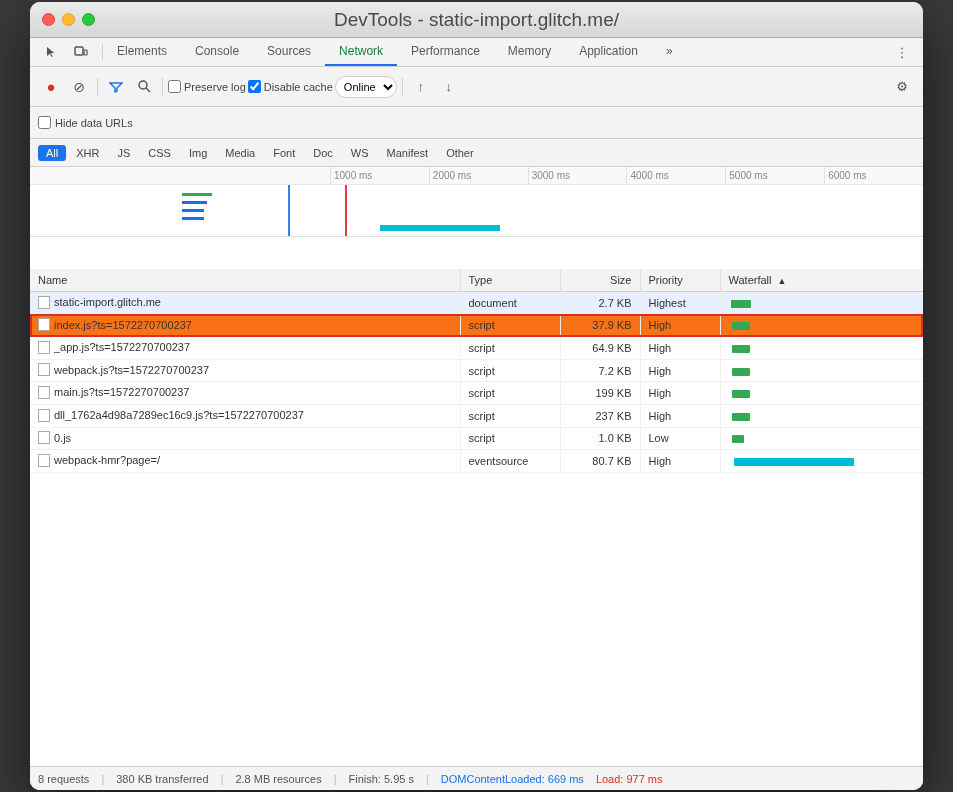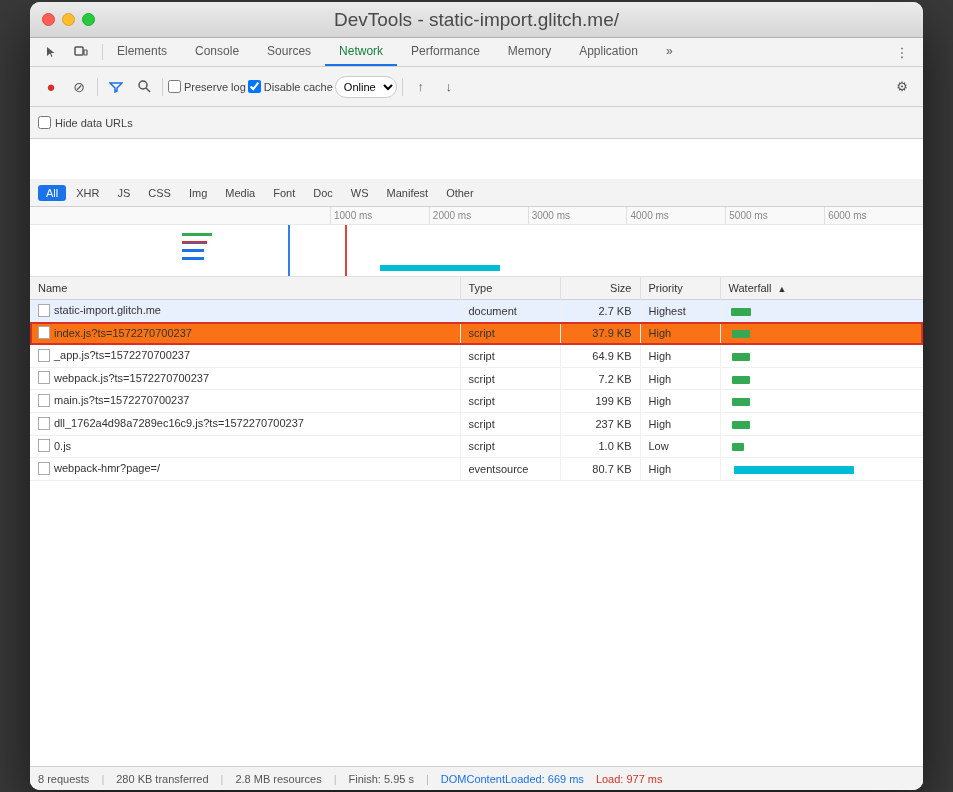--- a/index.html
+++ b/index.html
@@ -123,21 +123,20 @@
     }
     .checkbox-label input { cursor: pointer; }
     .type-filter-row {
       display: flex;
       align-items: center;
       background: #f3f3f3;
       border-bottom: 1px solid #d0d0d0;
       padding: 2px 8px;
       gap: 2px;
       height: 28px;
-      margin-top: 40px;
     }
     .type-btn {
       padding: 2px 8px;
       font-size: 11px;
       border-radius: 3px;
       cursor: pointer;
       border: none;
       background: transparent;
       color: #444;
     }
@@ -169,20 +168,21 @@
       align-items: center;
     }
     .table-container {
       flex: 1;
       overflow: auto;
     }
     table {
       width: 100%;
       border-collapse: collapse;
       font-size: 11px;
+      margin-top: 32px;
     }
     thead tr {
       background: #f3f3f3;
       border-bottom: 1px solid #d0d0d0;
     }
     thead th {
       padding: 5px 8px;
       text-align: left;
       font-weight: 500;
       color: #333;
@@ -494,21 +494,21 @@
               <td class="col-priority">High</td>
               <td class="col-waterfall"><span class="waterfall-bar" style="background: rgb(0, 188, 212); width: 120px; margin-left: 5px; height: 8px; display: inline-block; border-radius: 1px;"></span></td>
             </tr>
           </tbody>
       </table>
     </div>
 
     <div class="status-bar">
       <span>8 requests</span>
       <span class="status-separator">|</span>
-      <span>280 KB transferred</span>
+      <span>380 KB transferred</span>
       <span class="status-separator">|</span>
       <span>2.8 MB resources</span>
       <span class="status-separator">|</span>
       <span>Finish: 5.95 s</span>
       <span class="status-separator">|</span>
       <span class="status-dom">DOMContentLoaded: 669 ms</span>
       <span class="status-load">Load: 977 ms</span>
     </div>
   </div>
 </div>

